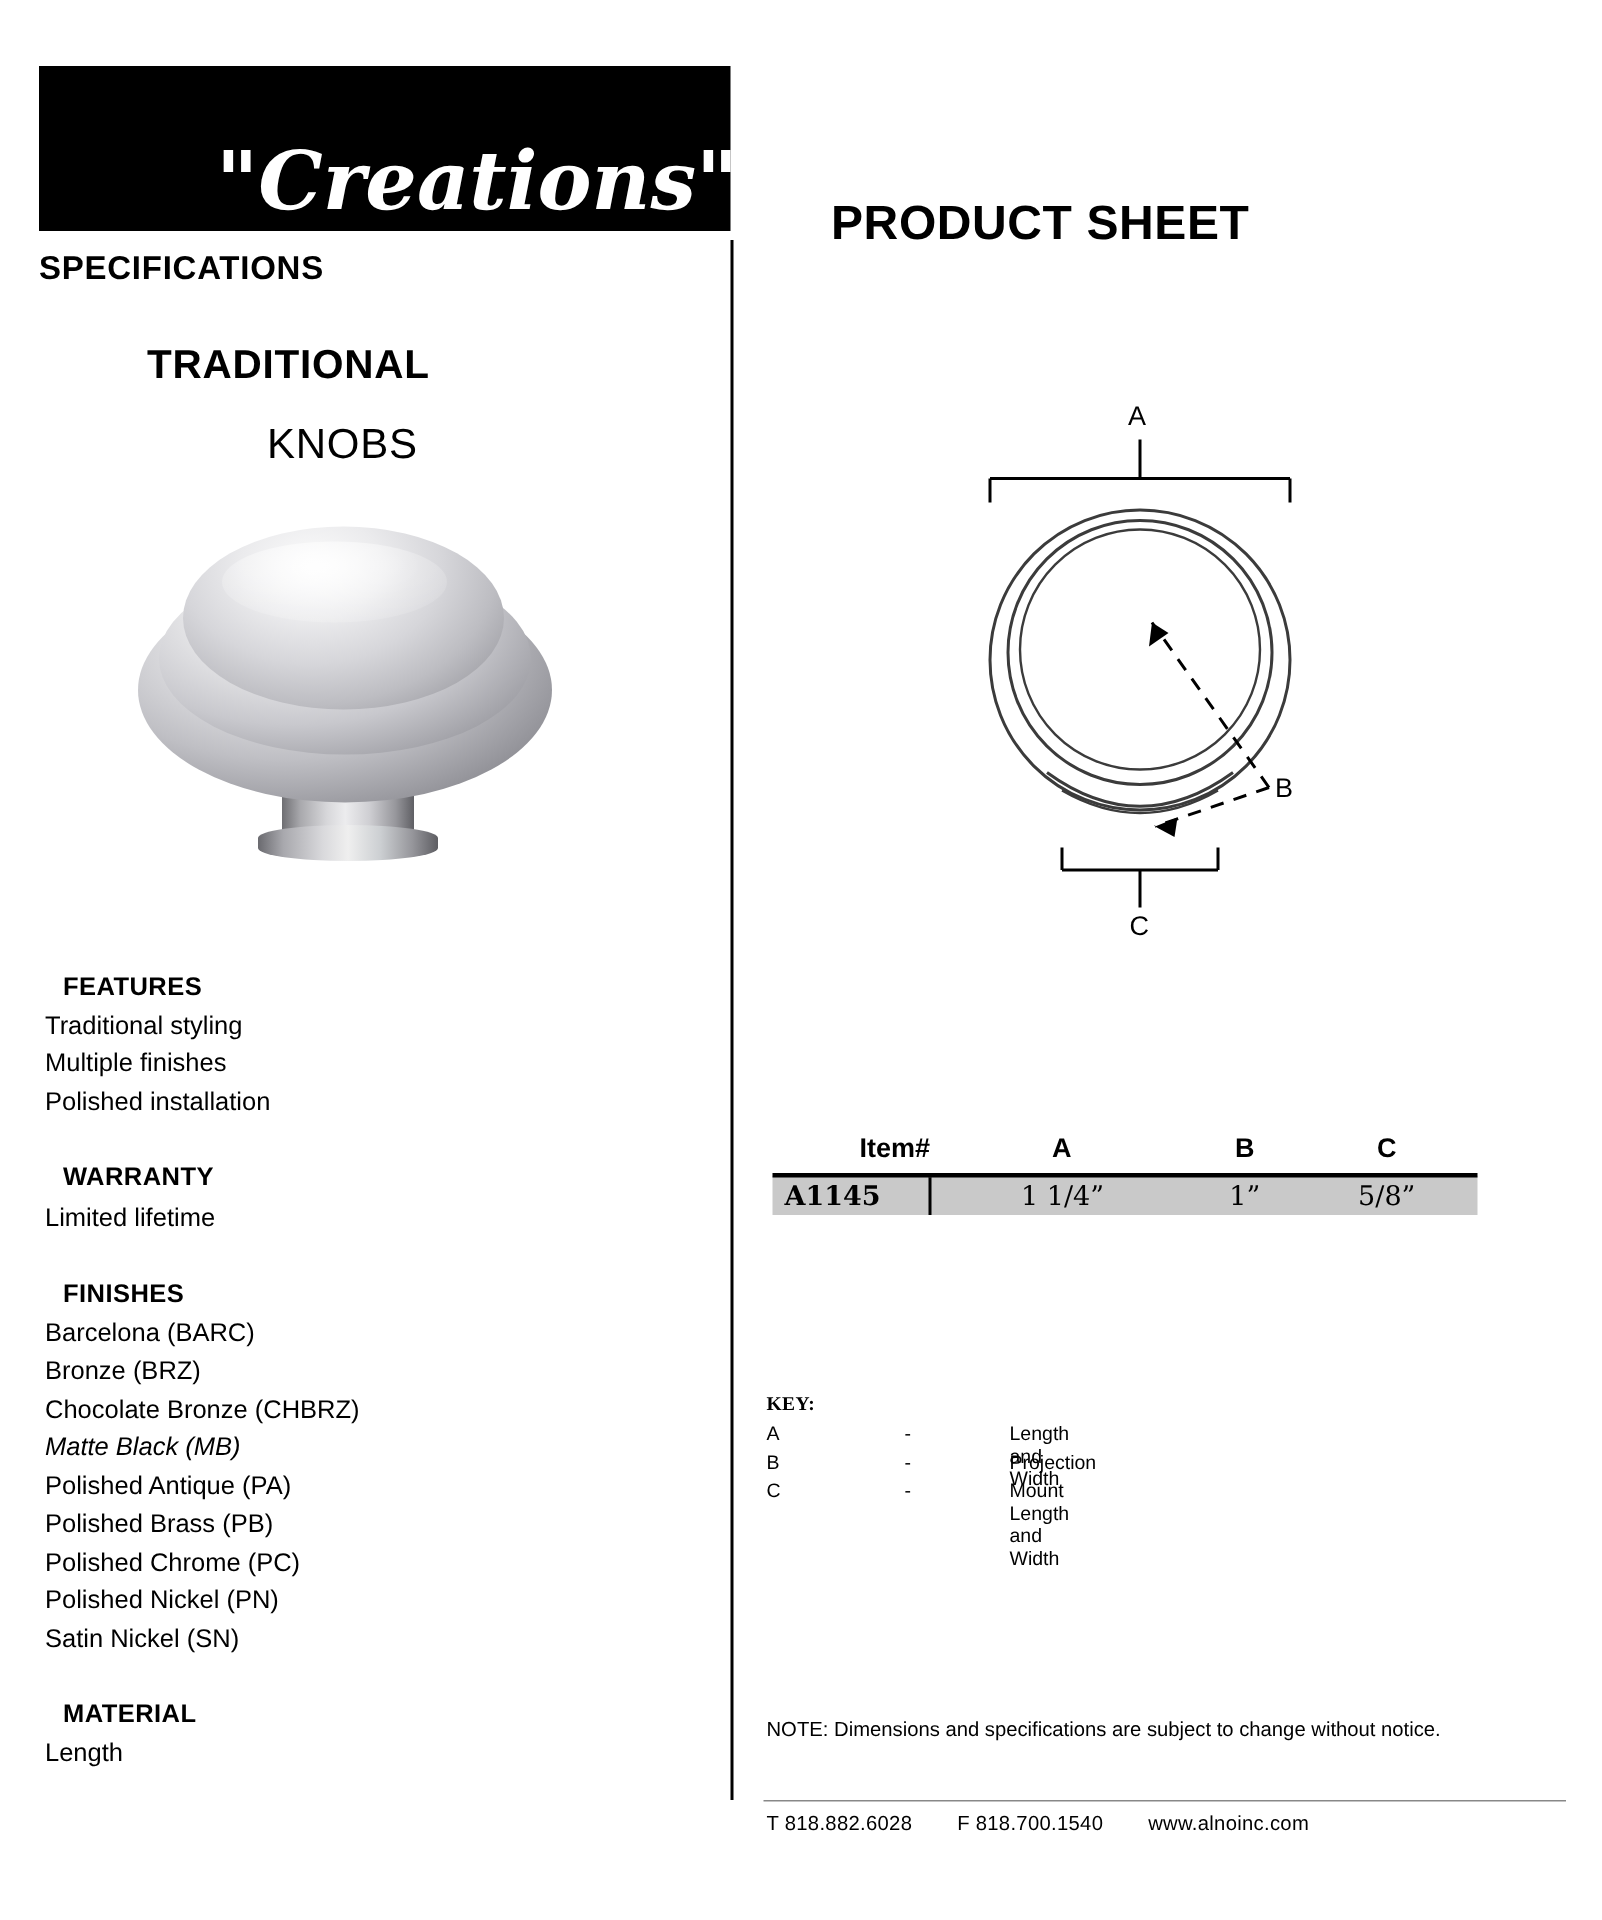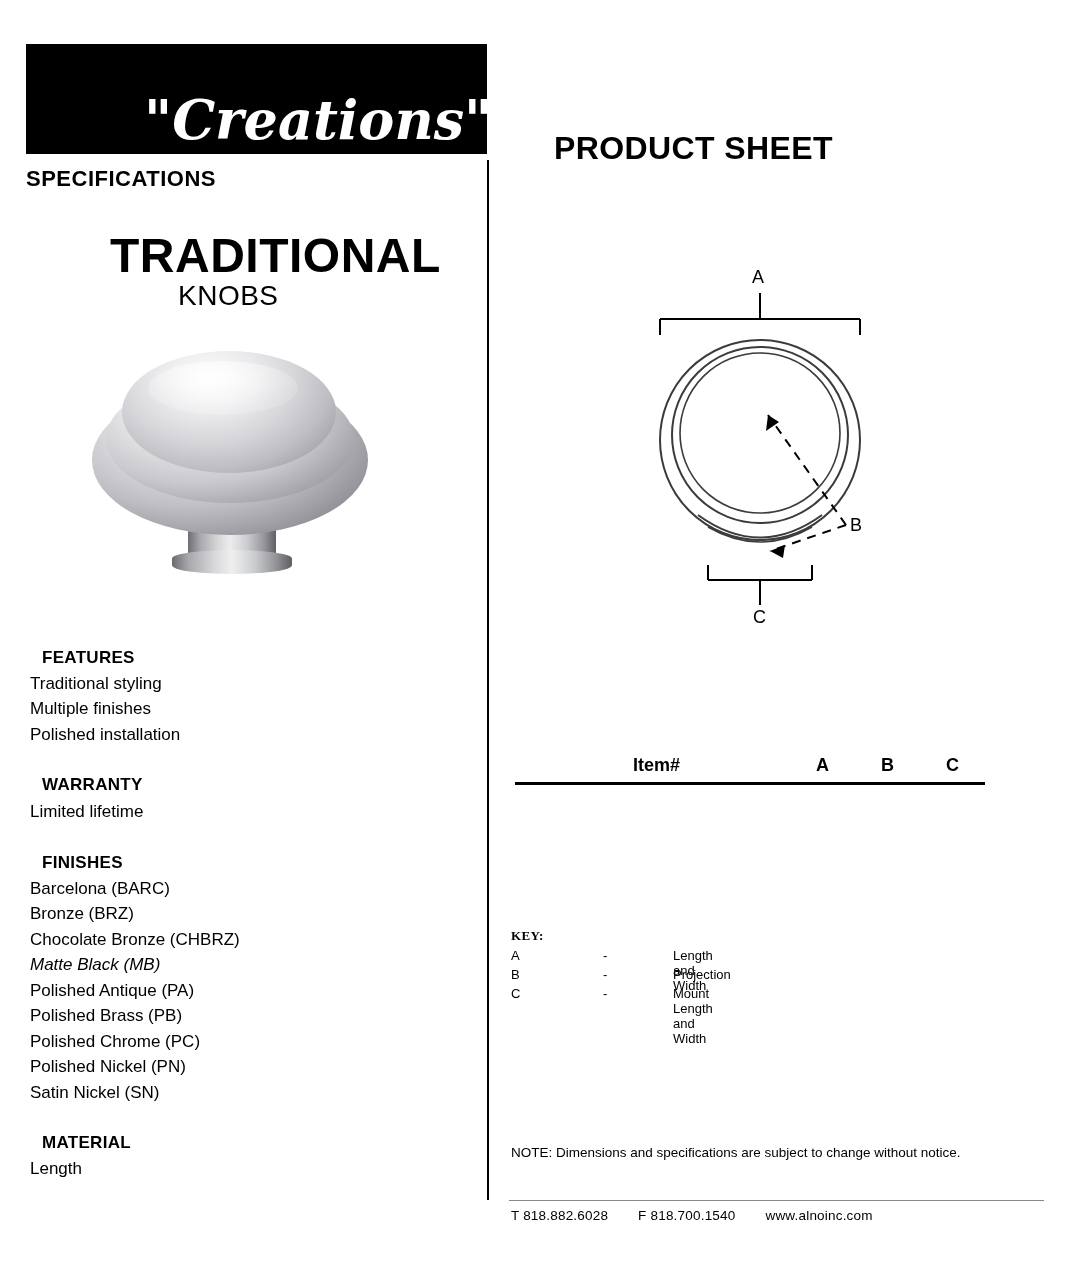--- a/index.html
+++ b/index.html
@@ -76,24 +76,23 @@
     position: absolute;
     left: 509px; top: 1200px;
     width: 535px; height: 1px;
     background: #888;
   }
 
   
   .title-traditional {
     position: absolute;
     left: 98px; top: 228px;
-    font-size: 48px;
+    font-size: 27px;
     font-weight: bold;
     letter-spacing: 0.5px;
-    margin-left: 12px;
   }
   .title-knobs {
     position: absolute;
     left: 178px; top: 280px;
     font-size: 28px;
     letter-spacing: 0.5px;
   }
 
   
   .knob-wrap {
@@ -170,21 +169,21 @@
     width: 470px;
     border-collapse: collapse;
   }
   .spec-table th {
     font-size: 18px;
     font-weight: bold;
     padding: 0 0 6px 0;
     text-align: center;
     font-family: "Liberation Sans", sans-serif;
   }
-  .spec-table th.item-h { text-align: center; padding-left: 8px; margin-left: 36px; }
+  .spec-table th.item-h { text-align: right; padding-left: 8px; margin-left: 36px; }
   .spec-table tbody tr { height: 26px; }
   .spec-table td {
     font-family: "DejaVu Serif", serif;
     font-size: 18px;
     text-align: center;
   }
   .spec-table td.item {
     font-weight: bold;
     text-align: left;
     padding-left: 8px;
@@ -296,20 +295,26 @@
 <table class="spec-table">
   <thead>
     <tr class="hdr">
       <th class="item-h">Item#</th>
       <th>A</th>
       <th>B</th>
       <th>C</th>
     </tr>
   </thead>
   <tbody>
+    <tr class="row-shaded">
+      <td class="item">A1145</td>
+      <td>1 1/4”</td>
+      <td>1”</td>
+      <td>5/8”</td>
+    </tr>
   </tbody>
 </table>
 
 <div class="key-block">
   <div class="key-title">KEY:</div>
   <div class="key-row">
     <span class="key-letter">A</span>
     <span class="key-dash">-</span>
     <span class="key-text">Length and Width</span>
   </div>

